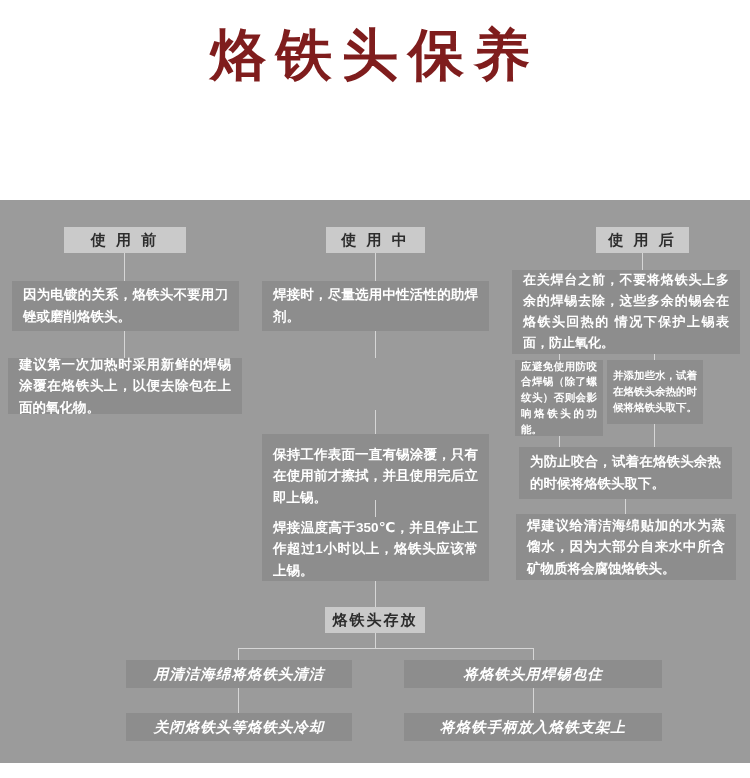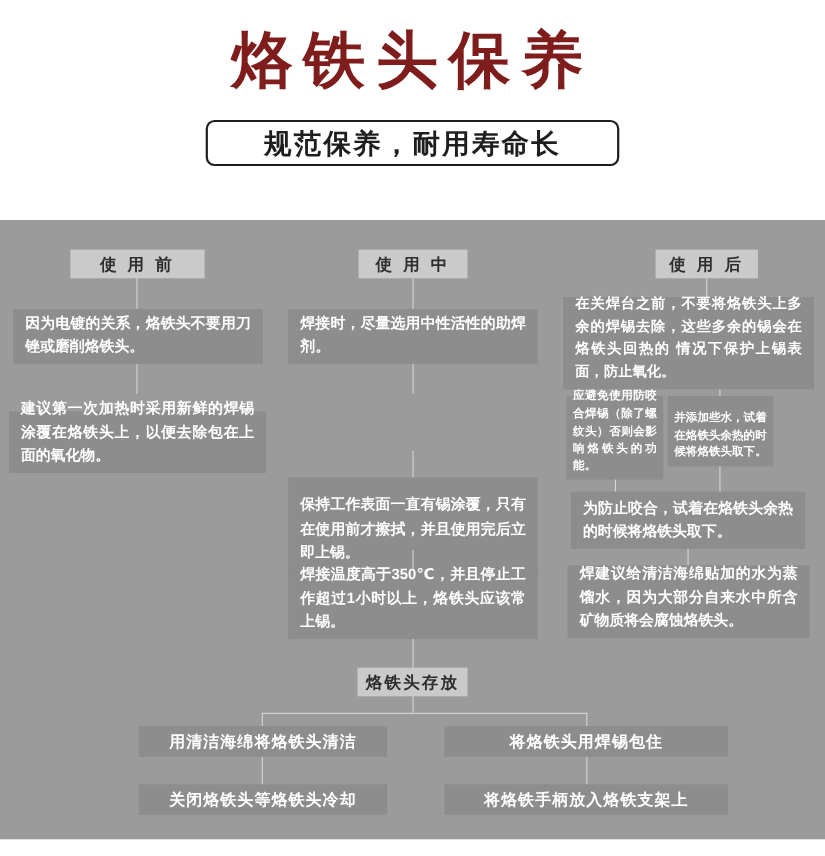--- a/index.html
+++ b/index.html
@@ -12,53 +12,50 @@
   .subtitle-box { position:absolute; top:109px; left:187px; width:376px; height:42px;
     border:2px solid #1e1e1e; border-radius:8px; display:flex; align-items:center; justify-content:center; }
   .subtitle-text { font-size:25px; font-weight:bold; color:#1e1e1e; letter-spacing:2px; }
 
   .panel { position:absolute; top:200px; left:0; width:750px; height:563px; background:#9b9b9b; }
 
   .hbox { position:absolute; background:#cacaca; color:#2d2d2d; font-weight:bold; font-size:15px;
     letter-spacing:3px; display:flex; align-items:center; justify-content:center; }
 
   .gbox { position:absolute; background:#8d8d8d; color:#ffffff; font-weight:bold; font-size:13.5px;
-    line-height:1.6; padding:5px 11px; display:flex; align-items:flex-end; justify-content:center; }
+    line-height:1.6; padding:5px 11px; display:flex; align-items:center; justify-content:center; }
   .gbox .txt { width:100%; text-align:justify; }
   .gbox.small { font-size:10.5px; line-height:1.5; padding:4px 6px; }
 
   .sbox { position:absolute; background:#8d8d8d; color:#ffffff; font-weight:bold; font-size:14.5px;
-    letter-spacing:1px; display:flex; align-items:center; justify-content:center; }
+    letter-spacing:1px; display:flex; align-items:center; justify-content:center;font-style:italic; }
 
   .vline { position:absolute; width:1px; background:#d6d6d6; }
   .hline { position:absolute; height:1px; background:#d6d6d6; }
 </style>
 </head>
 <body>
 
 <div class="stage">
 
   <div class="main-title">烙铁头保养</div>
 
-  <div class="subtitle-box">
-    <span class="subtitle-text">规范保养，耐用寿命长</span>
-  </div>
 
   <div class="panel"></div>
 
   <div class="hbox" style="left:64px; top:227px; width:122px; height:26px;">使 用 前</div>
   <div class="hbox" style="left:596px; top:227px; width:93px; height:26px;">使 用 后</div>
   <div class="hbox" style="left:326px; top:227px; width:99px; height:26px;">使 用 中</div>
 
   <div class="vline" style="left:124px; top:253px; height:28px;"></div>
   <div class="gbox" style="left:12px; top:281px; width:227px; height:50px;">
     <span class="txt">因为电镀的关系，烙铁头不要用刀锉或磨削烙铁头。</span>
   </div>
   <div class="vline" style="left:124px; top:331px; height:27px;"></div>
-  <div class="gbox" style="left:8px; top:358px; width:234px; height:56px;margin-top:16px;">
+  <div class="gbox" style="left:8px; top:358px; width:234px; height:56px;">
     <span class="txt">建议第一次加热时采用新鲜的焊锡涂覆在烙铁头上，以便去除包在上面的氧化物。</span>
   </div>
 
   <div class="vline" style="left:375px; top:253px; height:28px;"></div>
   <div class="gbox" style="left:262px; top:281px; width:227px; height:50px;">
     <span class="txt">焊接时，尽量选用中性活性的助焊剂。</span>
   </div>
   <div class="vline" style="left:375px; top:331px; height:27px;"></div>
   <div class="vline" style="left:375px; top:410px; height:24px;"></div>
   <div class="gbox" style="left:262px; top:434px; width:227px; height:84px;">

